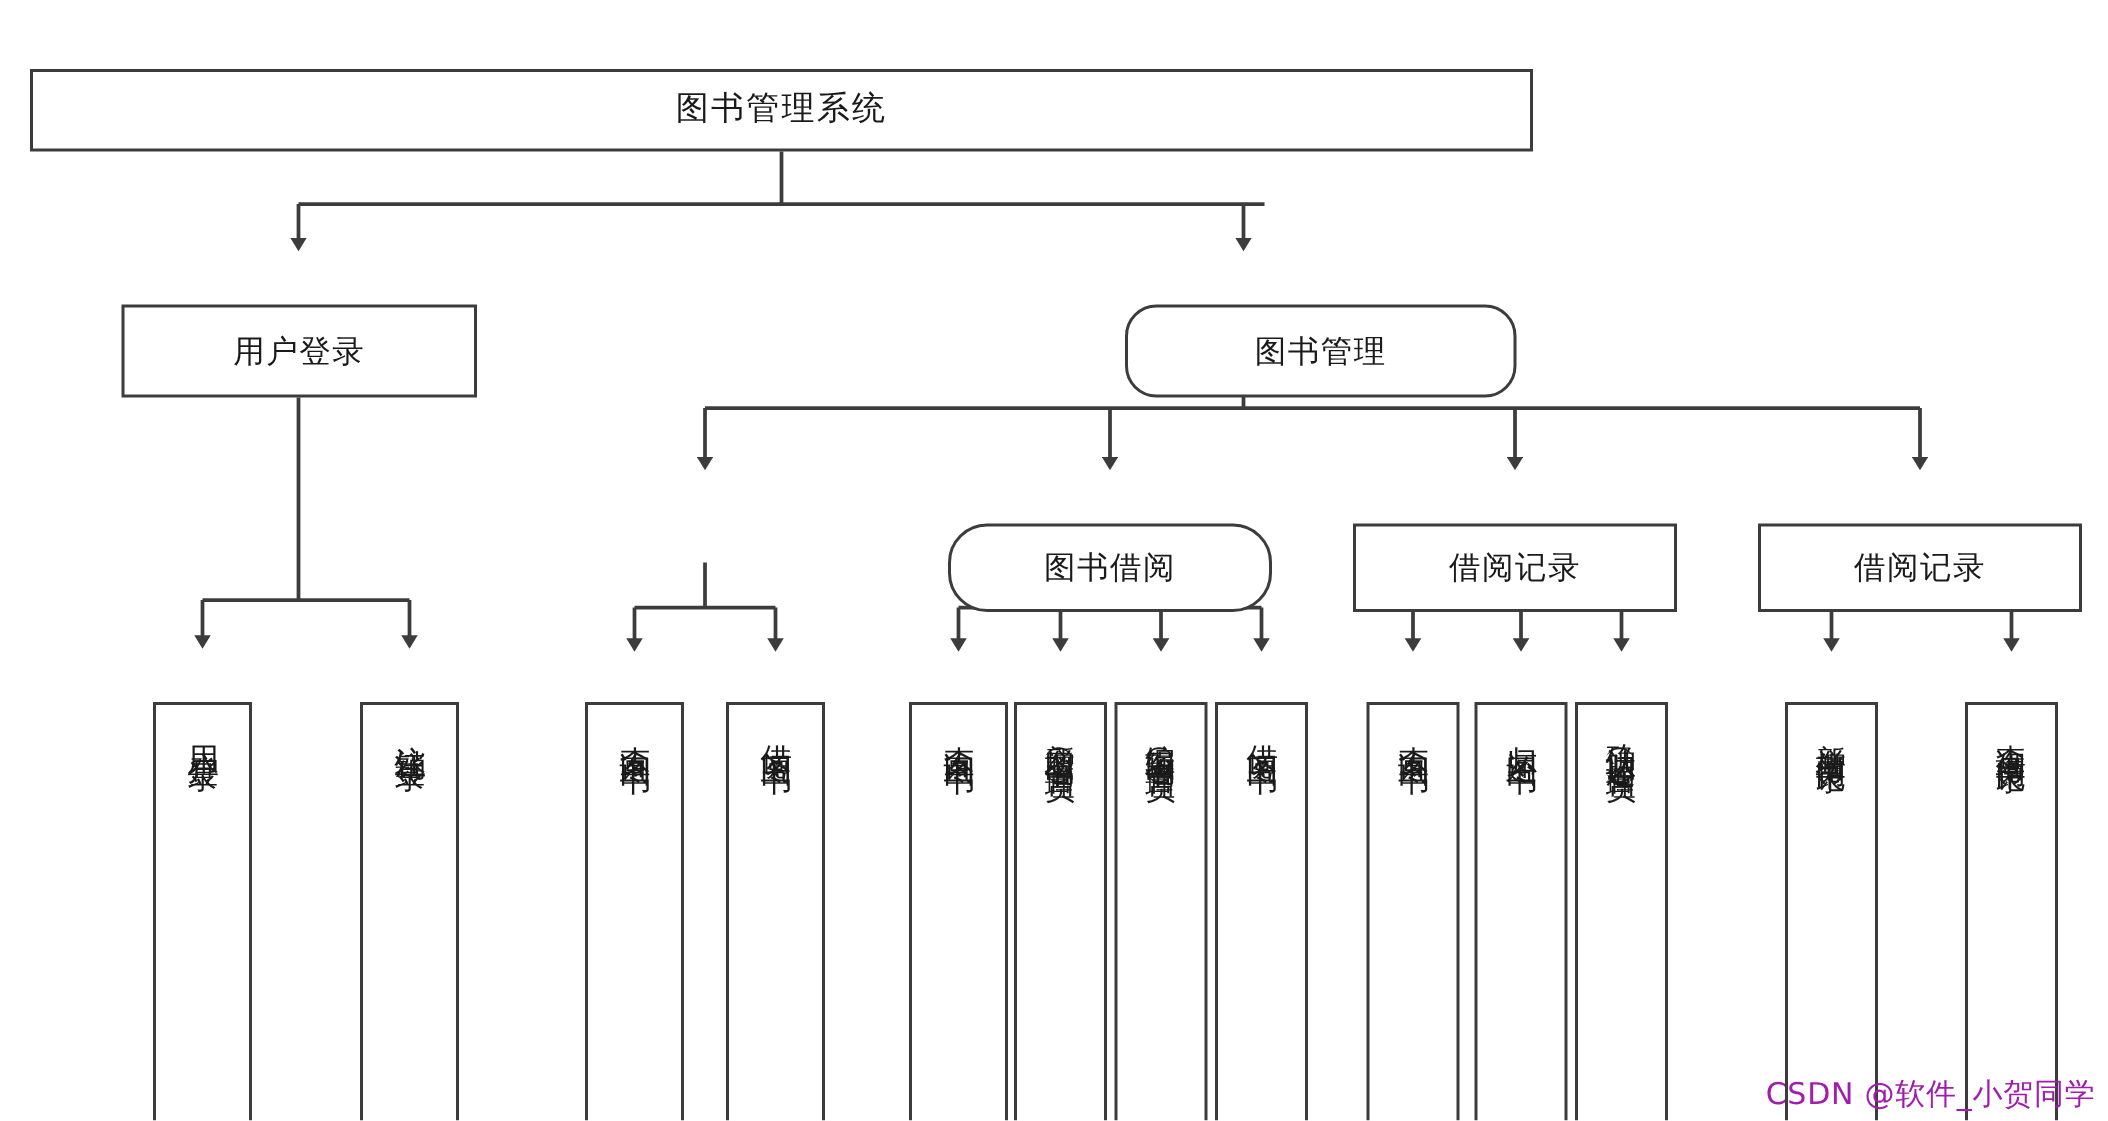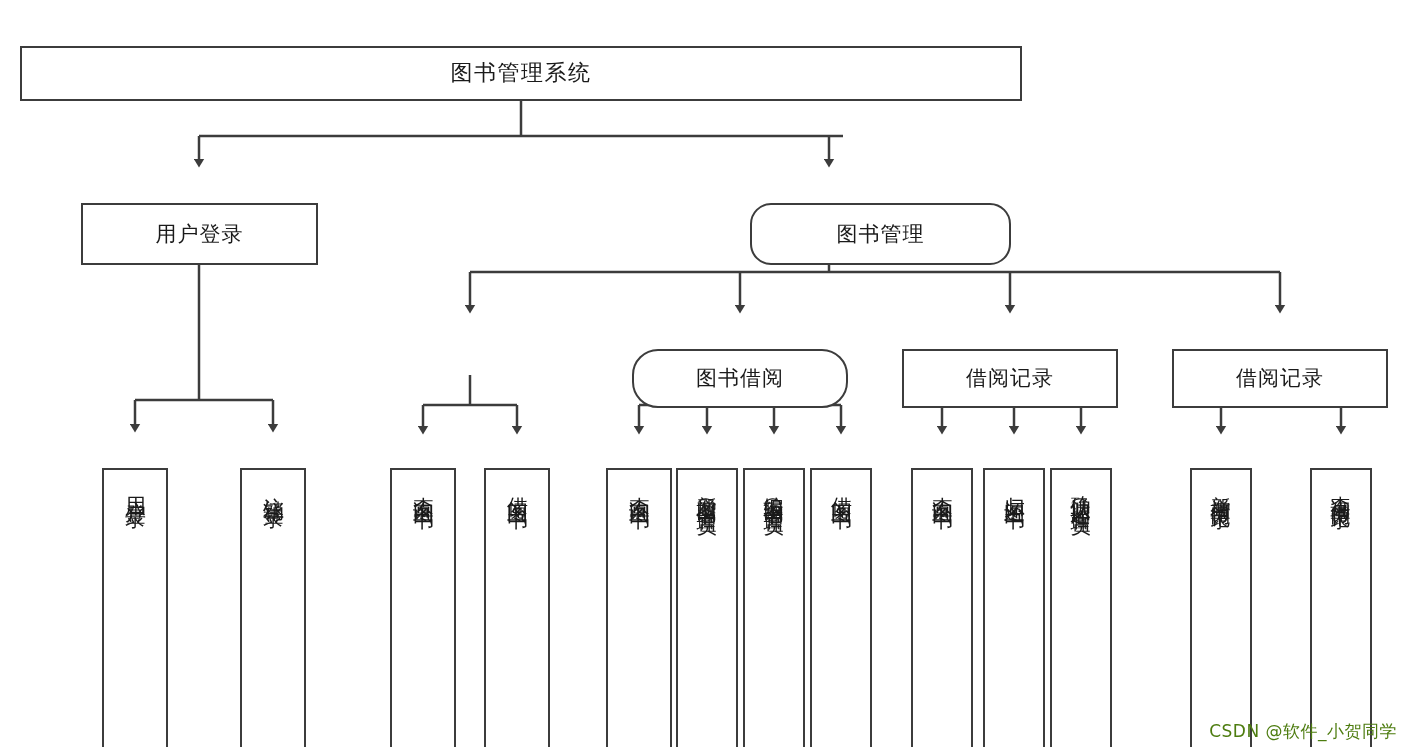--- a/index.html
+++ b/index.html
@@ -64,22 +64,22 @@
     line-height: 1;
   }
   .node.vert.tall .node-label {
     font-size: 20px;
     letter-spacing: 3px;
   }
   .watermark {
     position: absolute;
     right: 8px;
     bottom: 4px;
-    font-size: 17px;
-    color: #4d7c0f;
+    font-size: 20px;
+    color: #a21caf;
     letter-spacing: 0.5px;
     white-space: nowrap;
     font-family: "DejaVu Sans", "Liberation Sans", sans-serif;
     margin-left: 23px;
   }
 </style>
 </head>
 <body>
 
 <div id="canvas">

